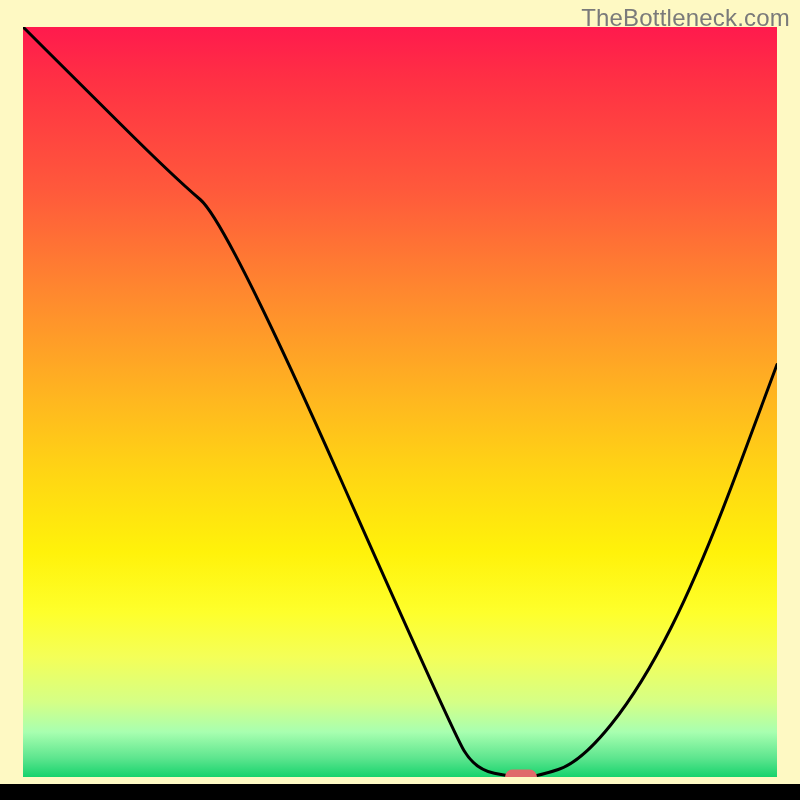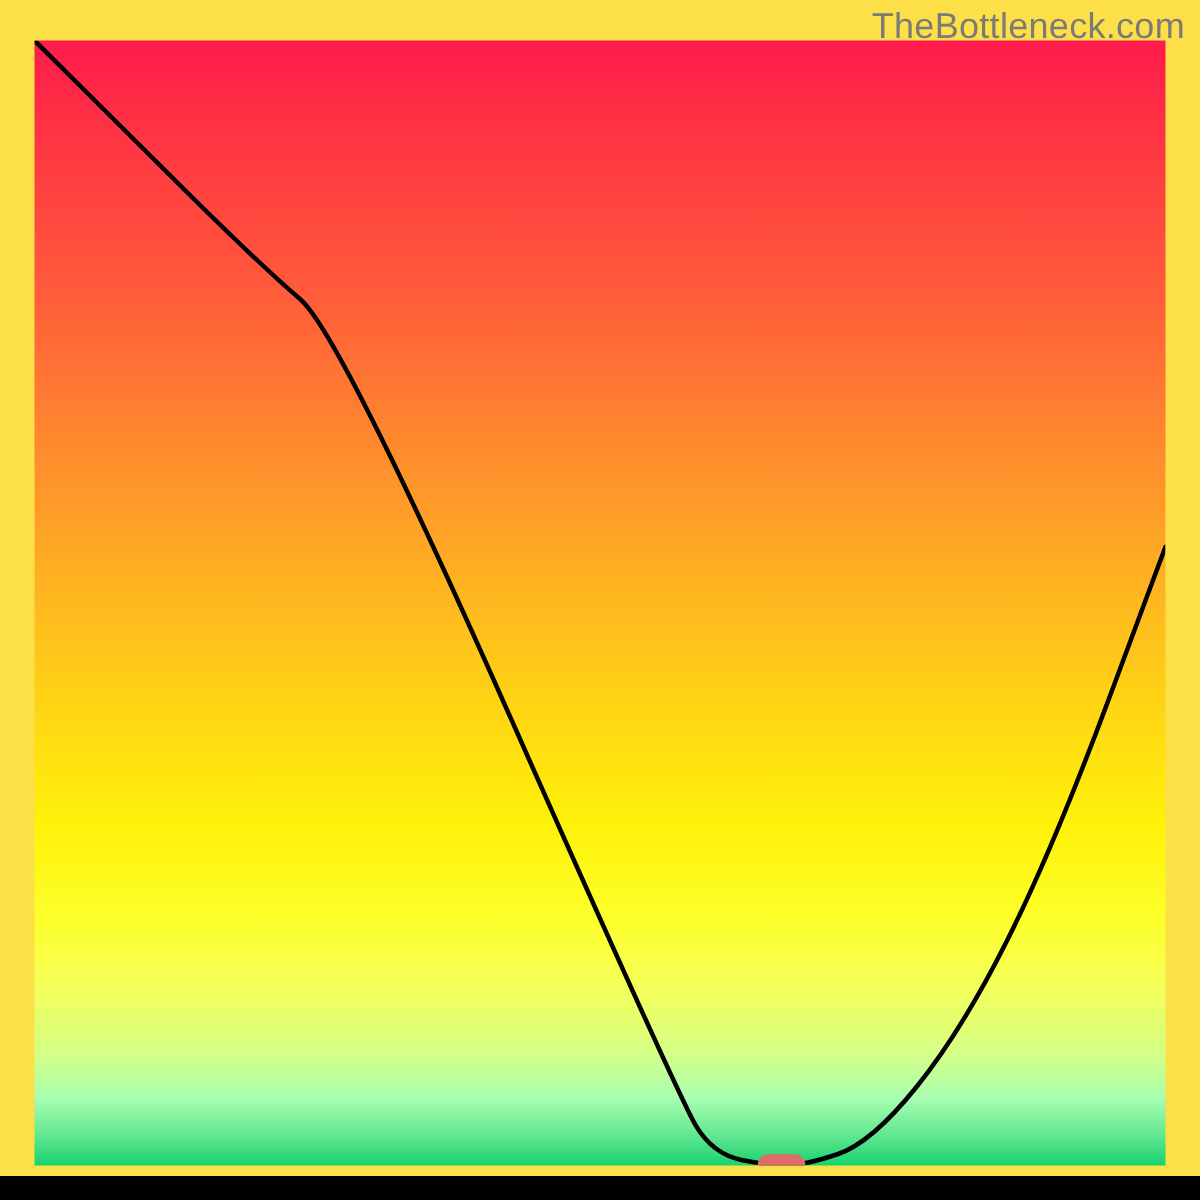--- a/index.html
+++ b/index.html
@@ -8,21 +8,21 @@
     width: 800px;
     height: 800px;
     background: #000;
     overflow: hidden;
     font-family: Arial, Helvetica, sans-serif;
   }
   .frame {
     position: relative;
     width: 800px;
     height: 784px;
-    background: #fde047;
+    background: #fef9c3;
   }
   .watermark {
     position: absolute;
     top: 4px;
     right: 10px;
     color: #7a7a7a;
     font-size: 24px;
     font-weight: 400;
     letter-spacing: 0.2px;
     z-index: 5;

